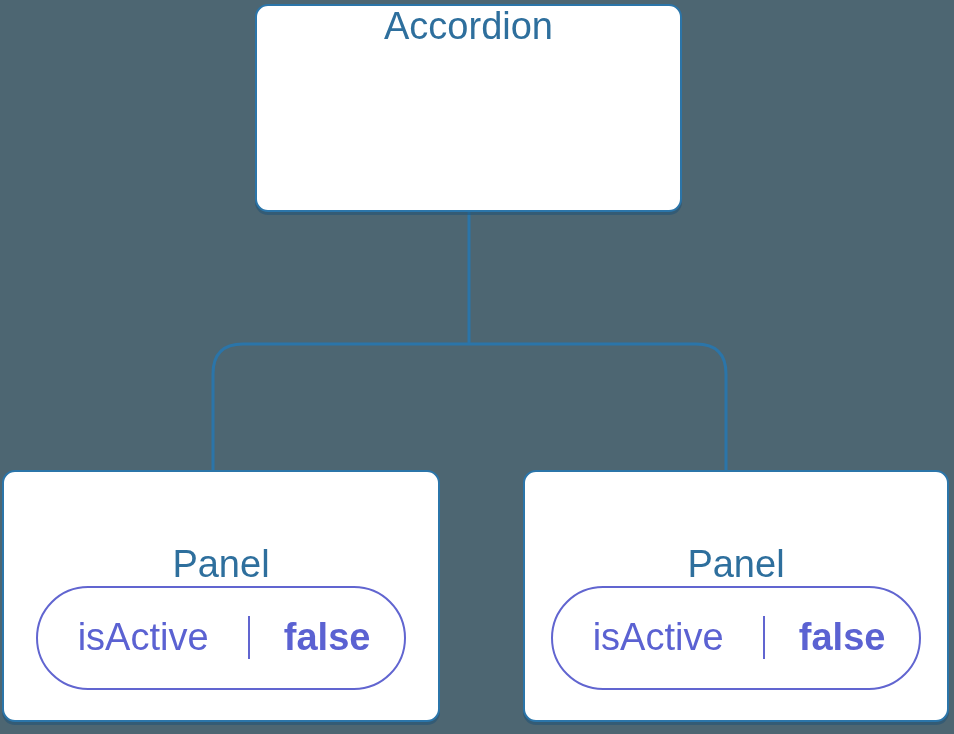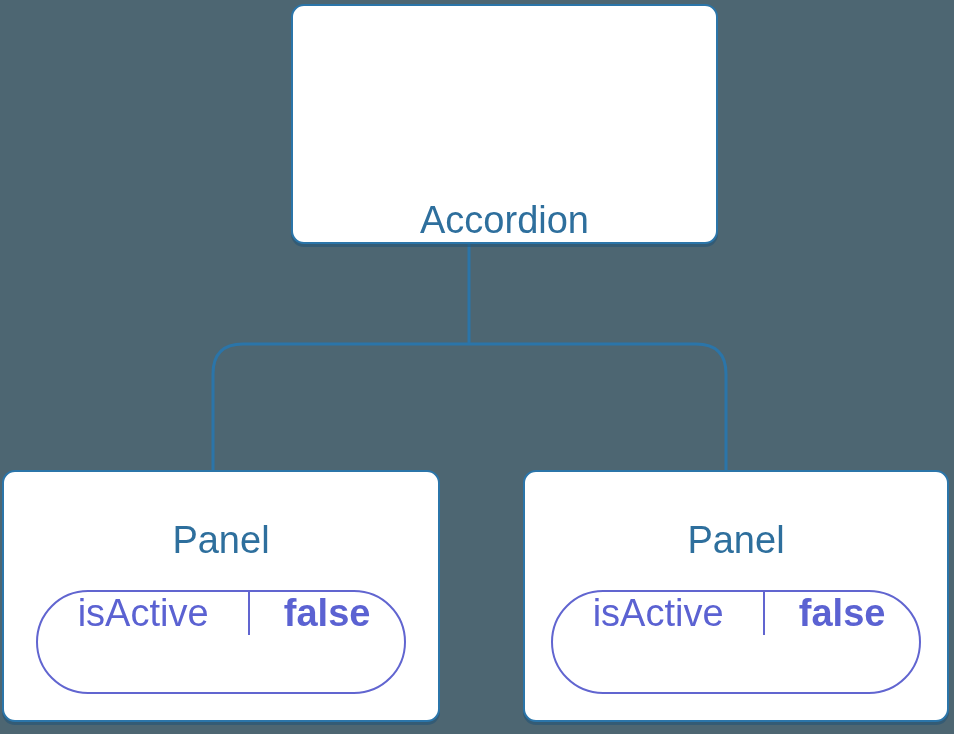--- a/index.html
+++ b/index.html
@@ -34,44 +34,42 @@
     border:2px solid var(--line);
     border-radius:13px;
     box-shadow:0 3px 0 0 rgba(32,82,118,0.55);
     z-index:1;
     display:flex;
     flex-direction:column;
     align-items:center;
   }
   .node-root{
     left:255px;top:4px;
-    width:427px;height:240px;
-    justify-content:flex-end;
-    margin-left:36px;
+    width:427px;height:208px;
+    justify-content:flex-start;
   }
   .node-label{
     font-size:38px;
     font-weight:500;
     color:var(--node-text);
     line-height:1.1;
   }
   .node-panel{
     top:470px;
     width:438px;height:252px;
-    padding-top:48px;
+    padding-top:72px;
   }
   .node-panel-left{left:2px;}
   .node-panel-right{left:523px;width:426px;}
   .state-pill{
-    margin-top:28px;
     width:370px;height:104px;
     border:2px solid var(--state-accent);
     border-radius:52px;
     display:flex;
-    align-items:flex-start;
+    align-items:center;
     overflow:hidden;
   }
   .state-cell{
     display:flex;
     align-items:center;
     justify-content:center;
     font-size:38px;
     font-weight:500;
     color:var(--state-text);
   }

